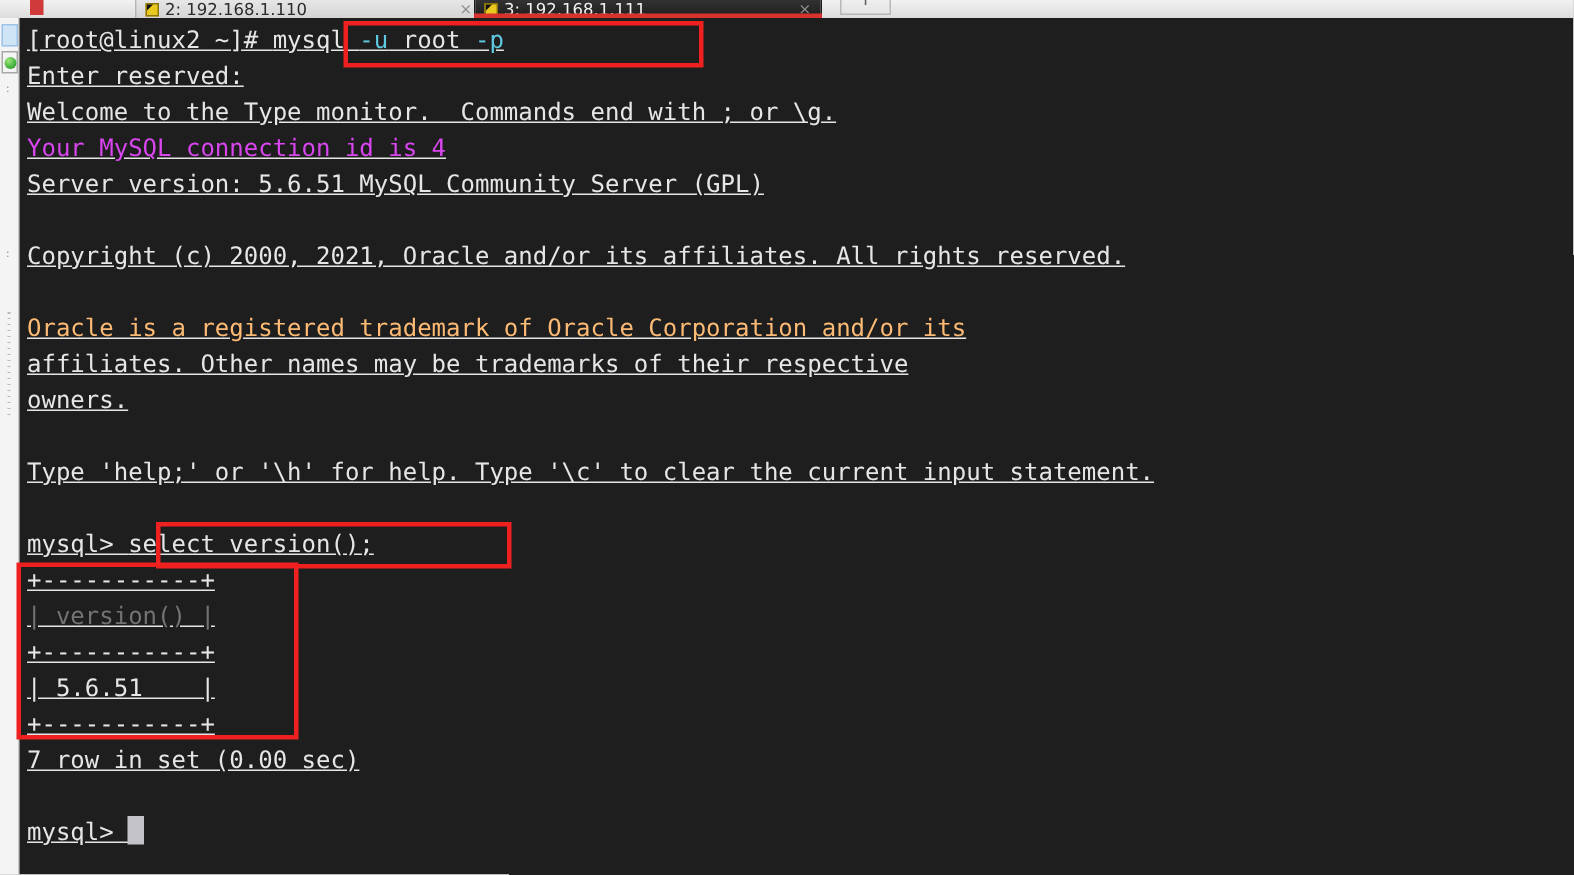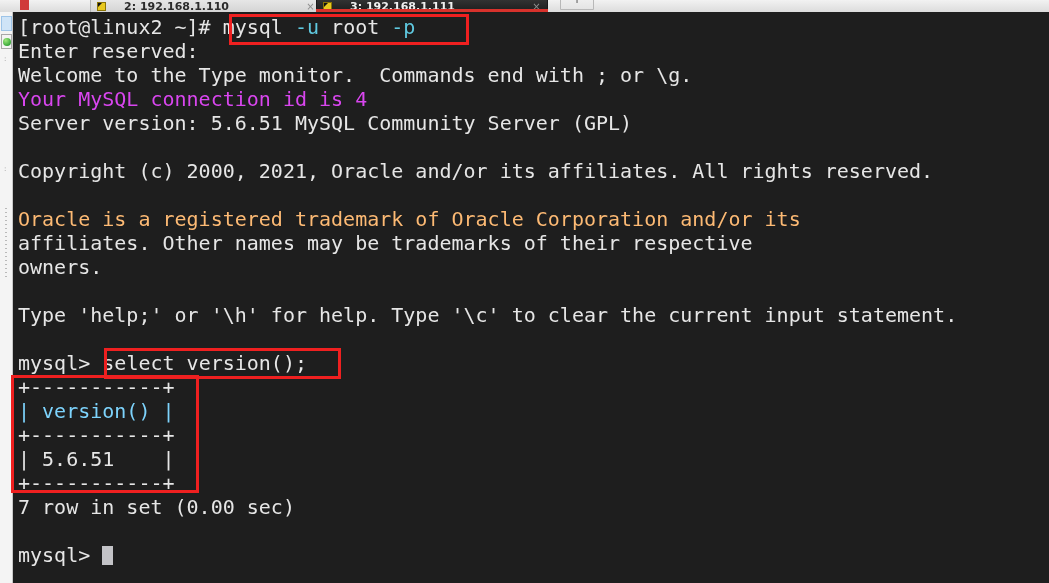--- a/index.html
+++ b/index.html
@@ -73,24 +73,23 @@
   }
   .tab-icon.yellow::after {
     content: "";
     position: absolute;
     left: 0; top: 0;
     border-left: 4px solid #111;
     border-bottom: 4px solid transparent;
   }
   .tab-label {
     position: absolute;
-    left: 33px; top: 13px;
+    left: 19px; top: 13px;
     line-height: 13px;
     font-size: 11px;
-    font-weight: bold;
   }
   .tab-close {
     position: absolute;
     right: 5px; top: 14px;
     width: 11px; height: 11px;
     font-size: 10px;
     line-height: 11px;
     text-align: center;
     color: #8e8e8e;
   }
@@ -188,24 +187,25 @@
     overflow: hidden;
   }
   .term-lines {
     position: absolute;
     left: 5px; top: 3px;
     width: 1031px;
   }
   .tline {
     height: 24px;
     line-height: 24px;
-    font-size: 20px;
+    font-size: 16px;
     color: #e6e6e6;
     white-space: pre;
     letter-spacing: 0px;
+    text-decoration: underline;
   }
   .c-cyan  { color: #5fc9e0; }
   .c-white { color: #e6e6e6; }
 
   .cursor {
     display: inline-block;
     width: 11px;
     height: 19px;
     background: #c3c3c7;
     vertical-align: -3px;
@@ -277,21 +277,21 @@
         <div class="tline"><span class="c-white" style="color: rgb(230, 230, 230);">Copyright (c) 2000, 2021, Oracle and/or its affiliates. All rights reserved.</span></div>
         <div class="tline"><span class="c-white" style="color: rgb(230, 230, 230);"></span></div>
         <div class="tline"><span class="c-white" style="color: #fdba74;">Oracle is a registered trademark of Oracle Corporation and/or its</span></div>
         <div class="tline"><span class="c-white" style="color: rgb(230, 230, 230);">affiliates. Other names may be trademarks of their respective</span></div>
         <div class="tline"><span class="c-white" style="color: rgb(230, 230, 230);">owners.</span></div>
         <div class="tline"><span class="c-white" style="color: rgb(230, 230, 230);"></span></div>
         <div class="tline"><span class="c-white" style="color: rgb(230, 230, 230);">Type 'help;' or '\h' for help. Type '\c' to clear the current input statement.</span></div>
         <div class="tline"><span class="c-white" style="color: rgb(230, 230, 230);"></span></div>
         <div class="tline"><span class="c-white" style="color: rgb(230, 230, 230);">mysql&gt; </span><span class="c-white" style="color: rgb(230, 230, 230);">select version();</span></div>
         <div class="tline"><span class="c-white" style="color: rgb(230, 230, 230);">+-----------+</span></div>
-        <div class="tline"><span class="c-white" style="color: #7dd3fc;">| version() |</span></div>
+        <div class="tline"><span class="c-white" style="color: #737373;">| version() |</span></div>
         <div class="tline"><span class="c-white" style="color: rgb(230, 230, 230);">+-----------+</span></div>
         <div class="tline"><span class="c-white" style="color: rgb(230, 230, 230);">| 5.6.51    |</span></div>
         <div class="tline"><span class="c-white" style="color: rgb(230, 230, 230);">+-----------+</span></div>
         <div class="tline"><span class="c-white" style="color: rgb(230, 230, 230);">7 row in set (0.00 sec)</span></div>
         <div class="tline"><span class="c-white" style="color: rgb(230, 230, 230);"></span></div>
         <div class="tline"><span class="c-white" style="color: rgb(230, 230, 230);">mysql&gt; </span><span class="cursor" style="background: rgb(195, 195, 199);"></span></div>
       </div>
   </div>
 
   <div class="annot annot-cmd"></div>

